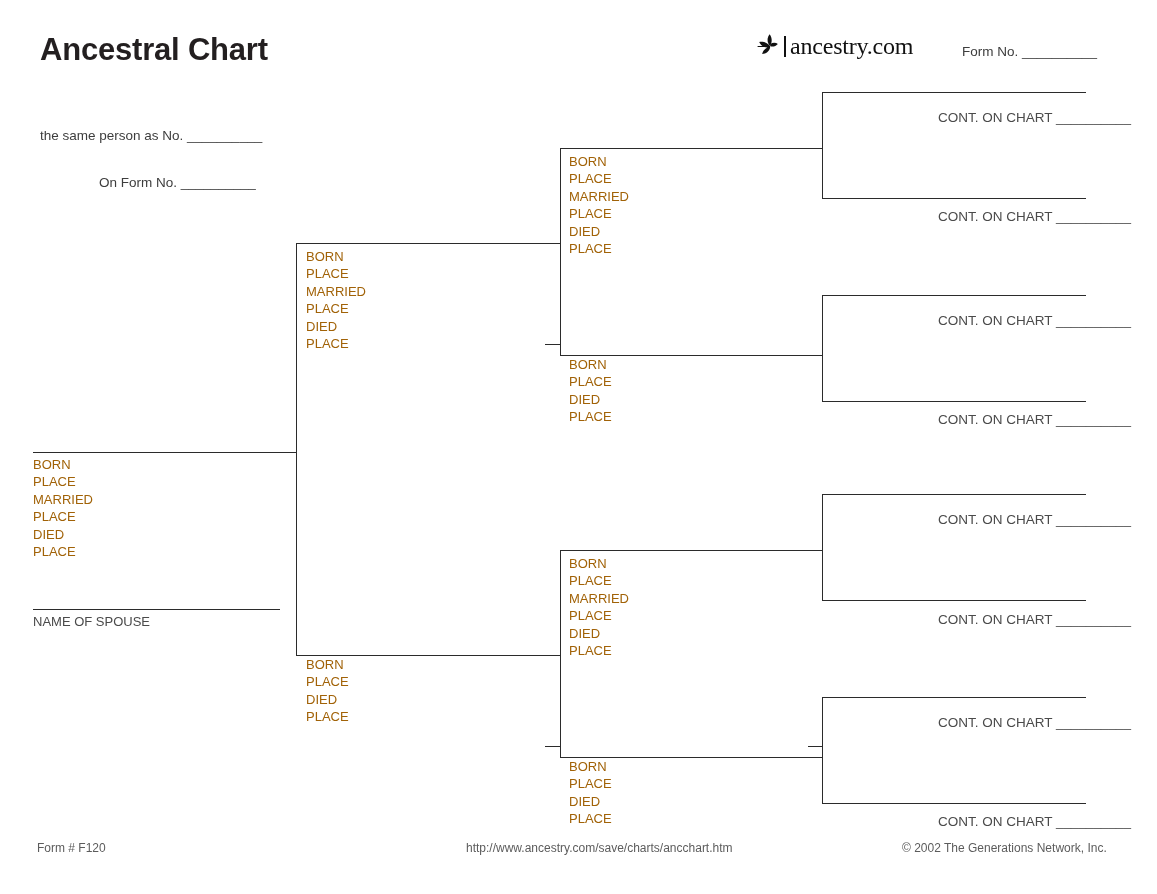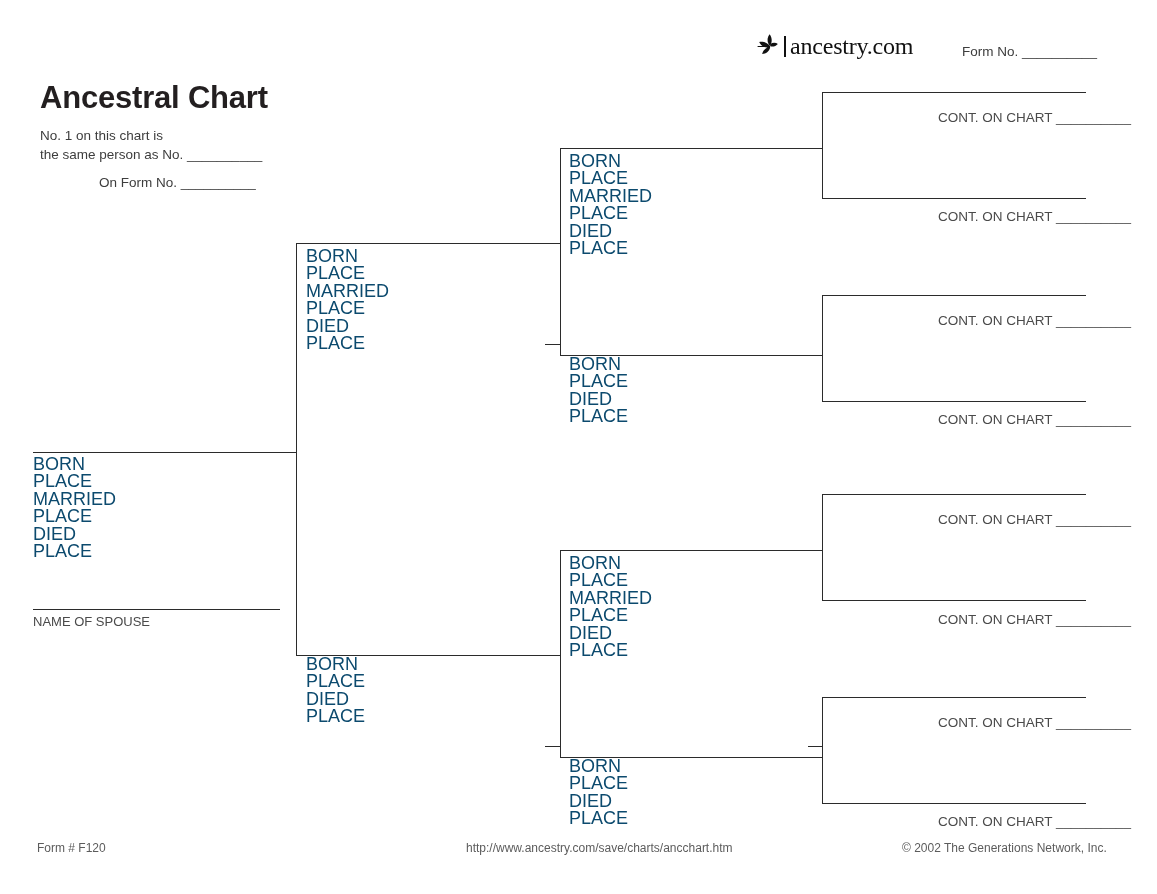--- a/index.html
+++ b/index.html
@@ -22,21 +22,20 @@
 
   
   .title {
     position: absolute;
     left: 40px;
     top: 32px;
     font-size: 31px;
     font-weight: bold;
     letter-spacing: -0.2px;
     color: #231f20;
-    margin-top: 48px;
   }
   .logo-wrap {
     position: absolute;
     left: 757px;
     top: 31px;
     display: flex;
     align-items: center;
     height: 30px;
   }
   .logo-mark {
@@ -92,23 +91,23 @@
   }
   .vline {
     position: absolute;
     width: 0;
     border-left: 1.2px solid #2b2b2b;
   }
 
   
   .fields {
     position: absolute;
-    font-size: 18px;
+    font-size: 13px;
     line-height: 17.4px;
-    color: #0c4a6e;
+    color: #a16207;
     white-space: nowrap;
   }
   .fields div { }
 
   
   .label-static {
     position: absolute;
     font-size: 13px;
     color: #4a4a4a;
     white-space: nowrap;
@@ -148,21 +147,20 @@
         <path d="M0.6 12.0 L7.2 12.0 L7.2 13.0 L0.6 13.0 Z"></path>
       </g>
     </svg>
     <div class="logo-bar"></div>
     <div class="logo-text">ancestry.com</div>
   </div>
 
   <div class="chart-no">Form No. __________</div>
 
   <div class="note-block">
-    <div>No. 1 on this chart is</div>
     <div class="note-line2">the same person as No. __________</div>
   </div>
   <div class="note-chartno">On Form No. __________</div>
 
   <div class="hline" style="left:33px; top:452px; width:264px;"></div>
   <div class="fields" style="left:33px; top:456px;">
     <div>BORN</div>
     <div>PLACE</div>
     <div>MARRIED</div>
     <div>PLACE</div>

